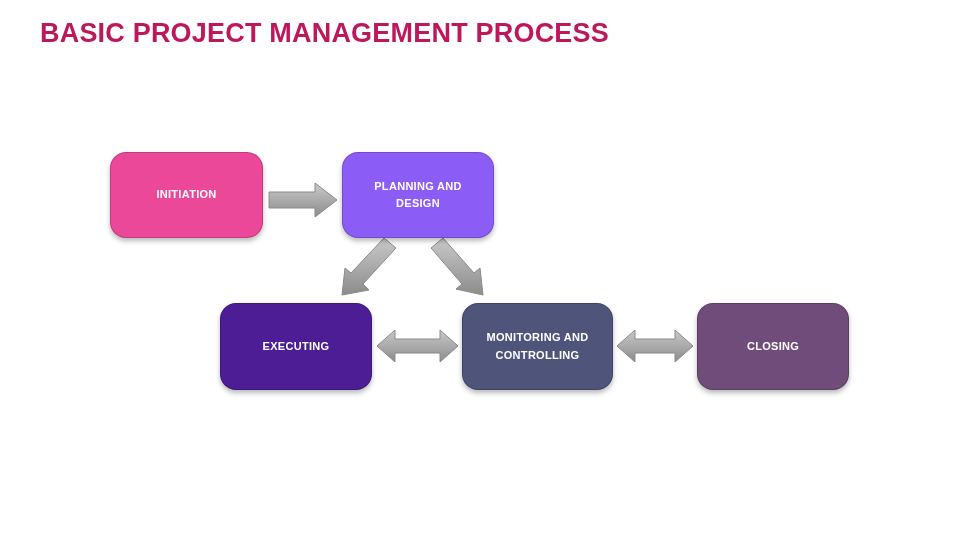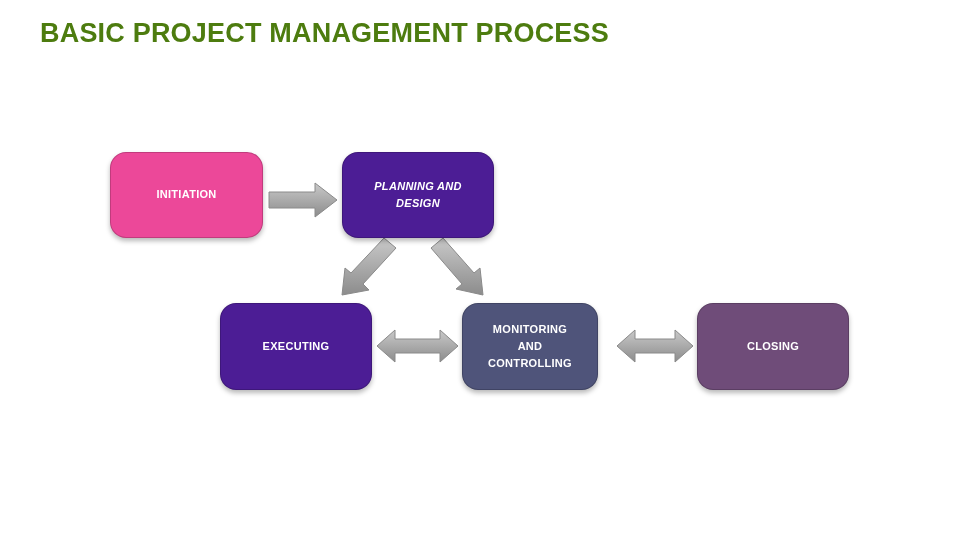--- a/index.html
+++ b/index.html
@@ -14,21 +14,21 @@
     height: 540px;
     background: #ffffff;
     overflow: hidden;
   }
   .slide-title {
     position: absolute;
     left: 40px;
     top: 18px;
     font-size: 27px;
     font-weight: 700;
-    color: #4d7c0f;
+    color: #be185d;
     letter-spacing: 0.2px;
     white-space: nowrap;
   }
   .arrow-layer {
     position: absolute;
     left: 0;
     top: 0;
     width: 960px;
     height: 540px;
     pointer-events: none;
@@ -47,21 +47,21 @@
     letter-spacing: 0.3px;
     padding: 0 20px;
     box-sizing: border-box;
     box-shadow: 0 3px 5px rgba(0,0,0,0.28);
     border: 1px solid rgba(0,0,0,0.18);
     text-transform: uppercase;
   }
   .node-initiation  { left: 110px; top: 152px; width: 153px; height: 86px; }
   .node-planning    { left: 342px; top: 152px; width: 152px; height: 86px; }
   .node-executing   { left: 220px; top: 303px; width: 152px; height: 87px; }
-  .node-monitoring  { left: 462px; top: 303px; width: 136px; height: 87px; }
+  .node-monitoring  { left: 462px; top: 303px; width: 151px; height: 87px; }
   .node-closing     { left: 697px; top: 303px; width: 152px; height: 87px; align-items: center; }
 </style>
 </head>
 <body>
 
 <div class="canvas">
 
   <div class="slide-title">BASIC PROJECT MANAGEMENT PROCESS</div>
 
   <svg class="arrow-layer" viewBox="0 0 960 540">
@@ -80,21 +80,21 @@
 
     <polygon fill="url(#arrowGrad)" stroke-width="1" points="377,346 395,330 395,339 440,339 440,330 458,346 440,362 440,353 395,353 395,362" stroke="#8a8a8a"></polygon>
 
     <polygon fill="url(#arrowGrad)" stroke-width="1" points="617,346 635,330 635,339 675,339 675,330 693,346 675,362 675,353 635,353 635,362" stroke="#8a8a8a"></polygon>
   </svg>
 
   <div class="node node-initiation" style="background: #ec4899; justify-content: center;">
     <span>INITIATION</span>
   </div>
 
-  <div class="node node-planning" style="background: #4c1d95; font-style: italic;">
+  <div class="node node-planning" style="background: #8b5cf6;">
     <span>PLANNING AND DESIGN</span>
   </div>
 
   <div class="node node-executing" style="background: #4c1d95;">
     <span>EXECUTING</span>
   </div>
 
   <div class="node node-monitoring" style="background: rgb(79, 84, 122);">
     <span>MONITORING AND CONTROLLING</span>
   </div>

